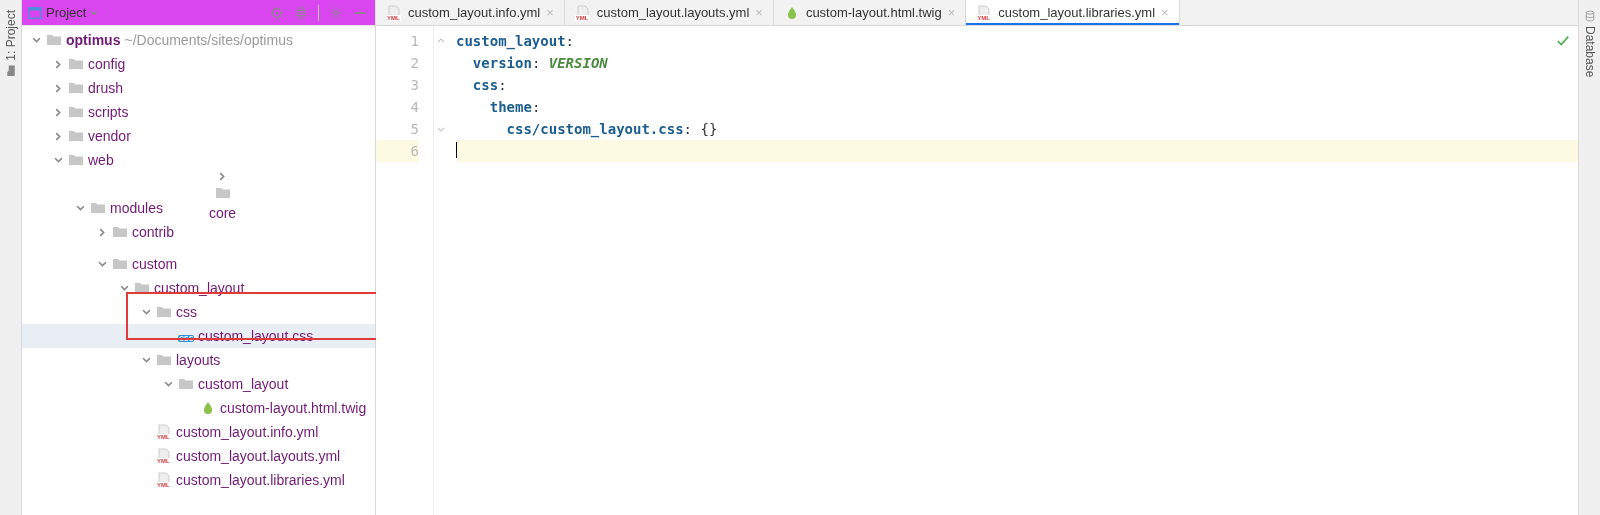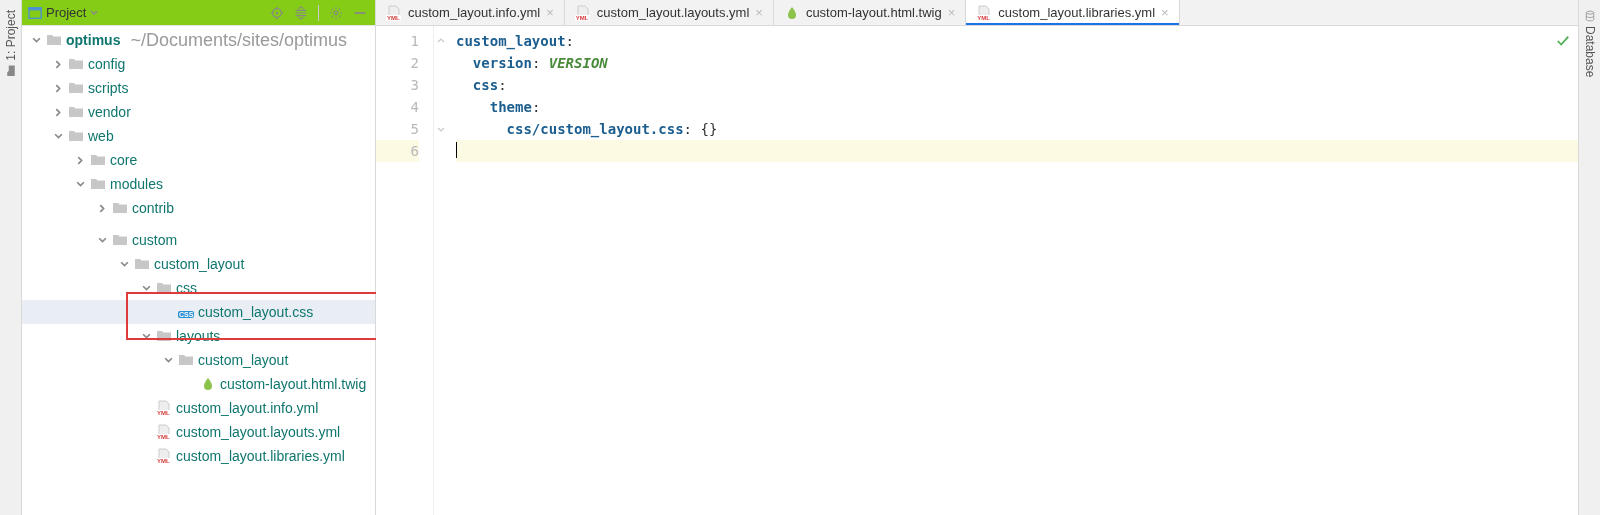--- a/index.html
+++ b/index.html
@@ -4,35 +4,35 @@
 <style>
   * { box-sizing: border-box; margin: 0; padding: 0; }
   html, body { width: 1600px; height: 515px; font-family: -apple-system, "Helvetica Neue", Arial, sans-serif; font-size: 13px; color: #333; background: #fff; overflow: hidden; }
   .root { display: flex; width: 100%; height: 100%; }
   
   .leftstrip { width: 22px; background: #f0f0f0; border-right: 1px solid #d9d9d9; display: flex; flex-direction: column; align-items: center; padding-top: 10px; }
   .leftstrip .vertlabel { writing-mode: vertical-rl; transform: rotate(180deg); font-size: 12px; color: #555; display: flex; align-items: center; gap: 4px; cursor: pointer; }
   .leftstrip .vertlabel svg { transform: rotate(90deg); }
   
   .project-panel { width: 354px; background: #fff; border-right: 1px solid #d9d9d9; display: flex; flex-direction: column; }
-  .project-header { height: 26px; display: flex; align-items: center; padding: 0 6px; border-bottom: 1px solid #e5e5e5; background: #84cc16; gap: 6px; }
+  .project-header { height: 26px; display: flex; align-items: center; padding: 0 6px; border-bottom: 1px solid #e5e5e5; background: #d946ef; gap: 6px; }
   .project-header .title-wrap { display: flex; align-items: center; gap: 4px; flex: 0 0 auto; cursor: pointer; }
   .project-header .spacer { flex: 1; }
   .project-header .hicon { width: 18px; height: 18px; display: inline-flex; align-items: center; justify-content: center; color: #888; cursor: pointer; }
   .tiny-dropdown { font-size: 13px; color: #333; }
   .tree { flex: 1; overflow: auto; padding-top: 2px; user-select: none; }
   .tree-row { height: 24px; display: flex; align-items: center; gap: 4px; padding-right: 4px; white-space: nowrap; cursor: pointer; }
   .tree-row.selected { background: #e9eef5; }
   .arrow { width: 12px; height: 12px; display: inline-flex; align-items: center; justify-content: center; color: #8a8a8a; }
   .arrow svg { display: block; }
   .noarrow { width: 12px; }
   .folder-icon, .file-icon { width: 16px; height: 16px; display: inline-flex; align-items: center; justify-content: center; flex-shrink: 0; }
-  .node-label { font-size: 14px; color: #0f766e; }
+  .node-label { font-size: 14px; color: #701a75; }
   .node-label.bold { font-weight: 700; }
-  .node-path { font-size: 18px; color: #9a9a9a; margin-left: 6px; }
+  .node-path { font-size: 14px; color: #9a9a9a; }
   .highlight-rect { position: absolute; border: 2px solid #e03b3b; pointer-events: none; }
   .tree-wrap { position: relative; }
   
   .editor-area { flex: 1; display: flex; flex-direction: column; min-width: 0; }
   .tabbar { height: 26px; display: flex; align-items: stretch; border-bottom: 1px solid #d9d9d9; background: #f2f2f2; overflow: hidden; }
   .tab { display: flex; align-items: center; gap: 6px; padding: 0 10px; border-right: 1px solid #d9d9d9; background: #f2f2f2; cursor: pointer; position: relative; }
   .tab.active { background: #fff; }
   .tab.active::after { content: ""; position: absolute; left: 0; right: 0; bottom: -1px; height: 3px; background: #1a73e8; }
   .tab .tab-label { font-size: 13px; color: #333; }
   .tab .close { color: #bbb; font-size: 13px; }
@@ -132,20 +132,33 @@
                 <path d="M2 1l3 3-3 3" fill="none" stroke="#8a8a8a" stroke-width="1.5"></path>
               </svg>
             </span>
             <span class="folder-icon">
               <svg width="16" height="16" viewBox="0 0 16 16">
                 <path fill="#c7c7c7" d="M1 3h5l1.5 1.5H15V13H1z"></path>
               </svg>
             </span>
             <span class="node-label">config</span>
           </div>
+          <div class="tree-row" style="padding-left: 30px;">
+            <span class="arrow">
+              <svg width="9" height="9" viewBox="0 0 8 8">
+                <path d="M2 1l3 3-3 3" fill="none" stroke="#8a8a8a" stroke-width="1.5"></path>
+              </svg>
+            </span>
+            <span class="folder-icon">
+              <svg width="16" height="16" viewBox="0 0 16 16">
+                <path fill="#c7c7c7" d="M1 3h5l1.5 1.5H15V13H1z"></path>
+              </svg>
+            </span>
+            <span class="node-label">drush</span>
+          </div>
           <div class="tree-row" style="padding-left: 30px; align-items: center;">
             <span class="arrow">
               <svg width="9" height="9" viewBox="0 0 8 8">
                 <path d="M2 1l3 3-3 3" fill="none" stroke="#8a8a8a" stroke-width="1.5"></path>
               </svg>
             </span>
             <span class="folder-icon">
               <svg width="16" height="16" viewBox="0 0 16 16">
                 <path fill="#c7c7c7" d="M1 3h5l1.5 1.5H15V13H1z"></path>
               </svg>
@@ -171,21 +184,21 @@
                 <path d="M1 2l3 3 3-3" fill="none" stroke="#8a8a8a" stroke-width="1.5"></path>
               </svg>
             </span>
             <span class="folder-icon">
               <svg width="16" height="16" viewBox="0 0 16 16">
                 <path fill="#c7c7c7" d="M1 3h5l1.5 1.5H15V13H1z"></path>
               </svg>
             </span>
             <span class="node-label">web</span>
           </div>
-          <div class="tree-row" style="padding-left: 52px;">
+          <div class="tree-row" style="padding-left: 52px; flex-direction: column;">
             <span class="arrow">
               <svg width="9" height="9" viewBox="0 0 8 8">
                 <path d="M2 1l3 3-3 3" fill="none" stroke="#8a8a8a" stroke-width="1.5"></path>
               </svg>
             </span>
             <span class="folder-icon">
               <svg width="16" height="16" viewBox="0 0 16 16">
                 <path fill="#c7c7c7" d="M1 3h5l1.5 1.5H15V13H1z"></path>
               </svg>
             </span>

